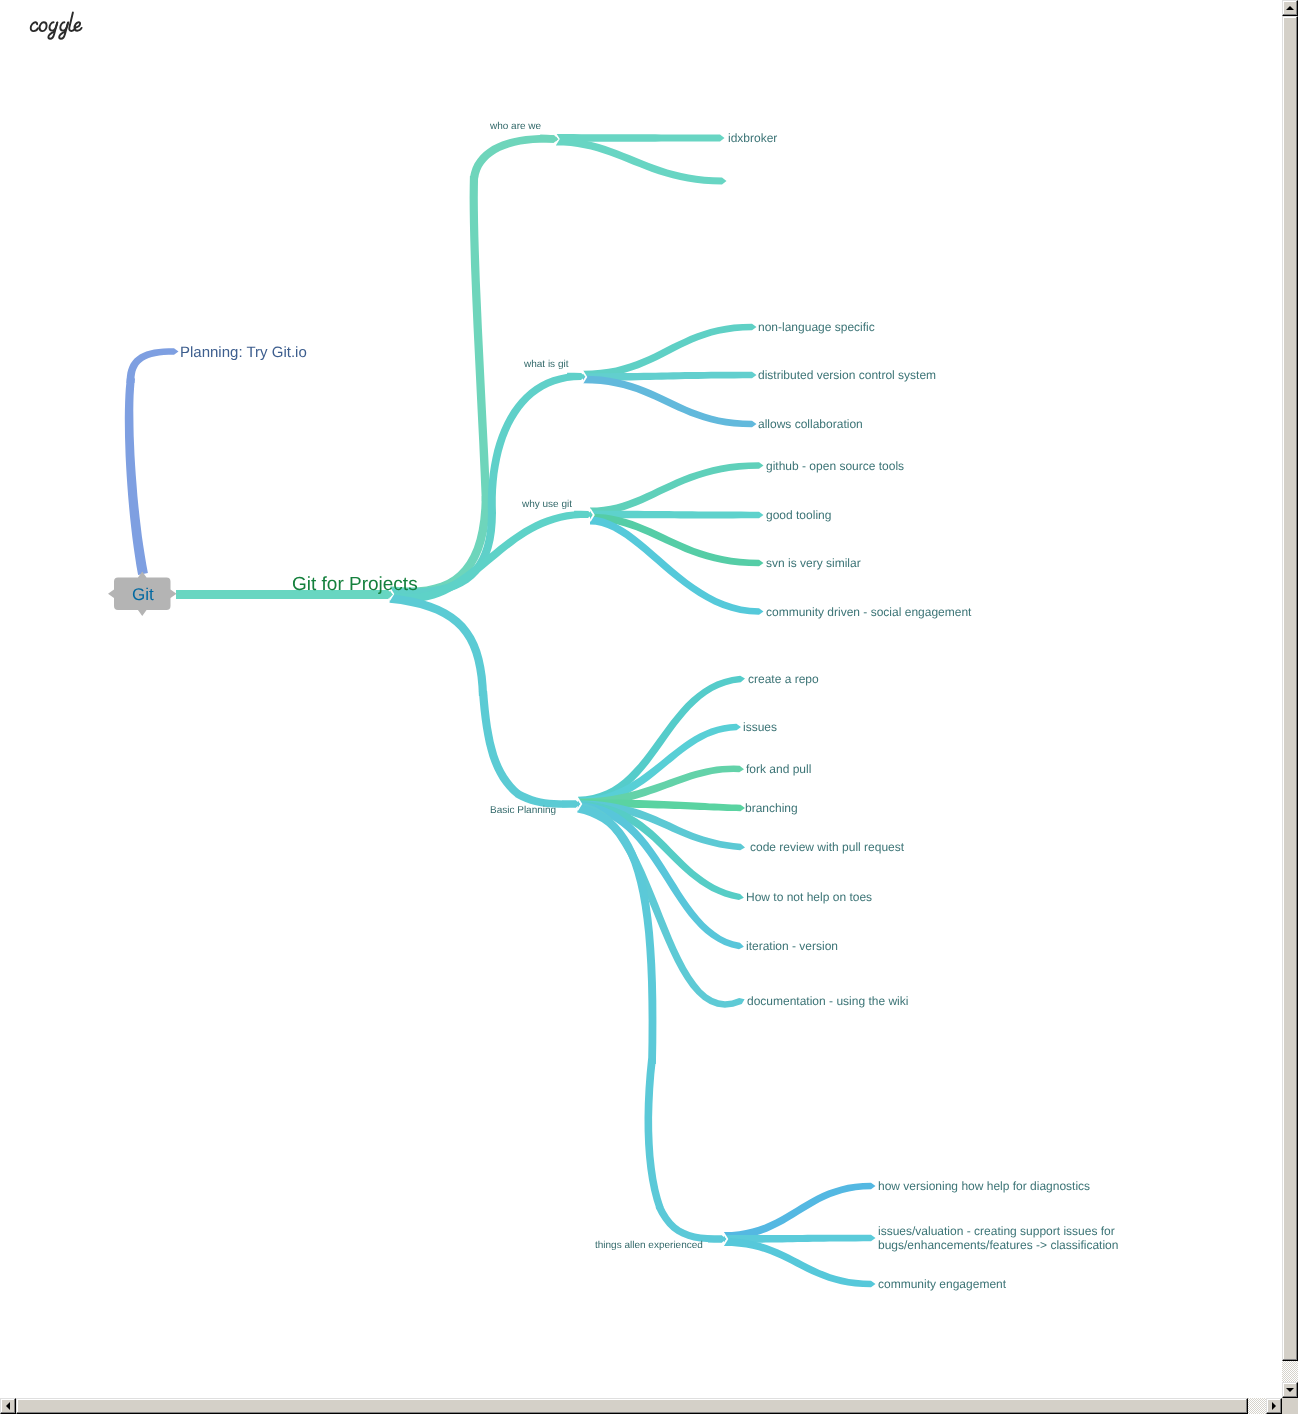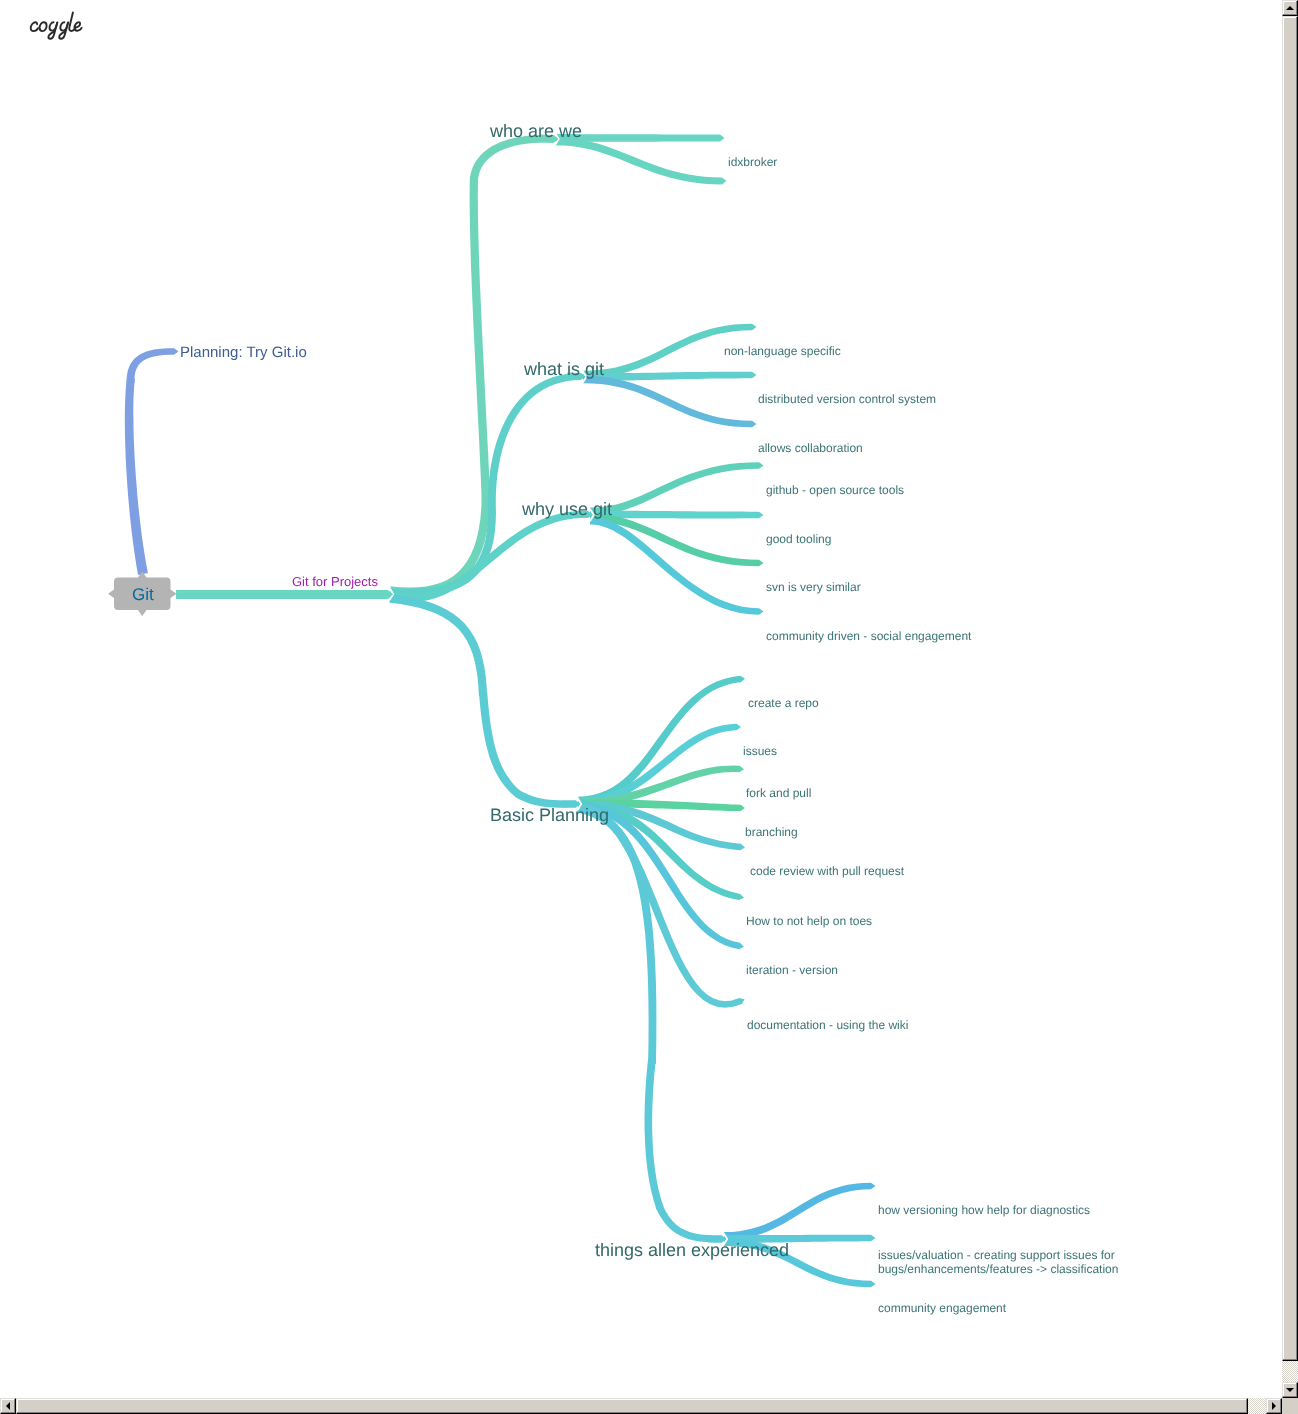--- a/index.html
+++ b/index.html
@@ -5,23 +5,23 @@
 <style>
   html,body{margin:0;padding:0;background:#ffffff;}
   body{width:1298px;height:1414px;overflow:hidden;
        font-family:"Liberation Sans",sans-serif;
        -webkit-font-smoothing:antialiased;text-rendering:geometricPrecision;}
   #app{position:absolute;left:0;top:0;width:1298px;height:1414px;}
   #canvas{position:absolute;left:0;top:0;width:1282px;height:1398px;overflow:hidden;background:#fff;}
   #map{position:absolute;left:0;top:0;}
   .logo{position:absolute;left:27px;top:11px;}
   .lbl{position:absolute;white-space:nowrap;line-height:1;}
-  .l1{font-size:13px;color:#a21caf;}
-  .l2{font-size:18px;color:#33696a;}
-  .l3{font-size:12px;color:#3c7476;margin-top:24px;}
+  .l1{font-size:19px;color:#15803d;}
+  .l2{font-size:10px;color:#33696a;}
+  .l3{font-size:12px;color:#3c7476;}
   .blue1{font-size:15px;color:#3d5e8e;}
   .rootlbl{font-size:17px;color:#0369a1;}
 
   
   #vsb{position:absolute;right:0;top:0;width:16px;height:1398px;}
   #hsb{position:absolute;left:0;bottom:0;width:1282px;height:16px;}
   #corner{position:absolute;right:0;bottom:0;width:16px;height:16px;background:#d4d0c8;}
   .track{position:absolute;
       background-color:#d6d3cb;
       background-image:
@@ -99,21 +99,21 @@
 
 <div class="lbl rootlbl" style="left:132px;top:586px">Git</div>
 <div class="lbl blue1" style="left:180px;top:345px">Planning: Try Git.io</div>
 <div class="lbl l1" style="left:292px;top:575px">Git for Projects</div>
 <div class="lbl l2" style="left:490px;top:122px">who are we</div>
 <div class="lbl l2" style="left:524px;top:360px">what is git</div>
 <div class="lbl l2" style="left:522px;top:500px">why use git</div>
 <div class="lbl l2" style="left:490px;top:806px">Basic Planning</div>
 <div class="lbl l2" style="left:595px;top:1241px">things allen experienced</div>
 <div class="lbl l3" style="left:728px;top:132px">idxbroker</div>
-<div class="lbl l3" style="left:724px;top:321px">non-language specific</div>
+<div class="lbl l3" style="left:758px;top:321px">non-language specific</div>
 <div class="lbl l3" style="left:758px;top:369px">distributed version control system</div>
 <div class="lbl l3" style="left:758px;top:418px">allows collaboration</div>
 <div class="lbl l3" style="left:766px;top:460px">github - open source tools</div>
 <div class="lbl l3" style="left:766px;top:509px">good tooling</div>
 <div class="lbl l3" style="left:766px;top:557px">svn is very similar</div>
 <div class="lbl l3" style="left:766px;top:606px">community driven - social engagement</div>
 <div class="lbl l3" style="left:748px;top:673px">create a repo</div>
 <div class="lbl l3" style="left:743px;top:721px">issues</div>
 <div class="lbl l3" style="left:746px;top:763px">fork and pull</div>
 <div class="lbl l3" style="left:745px;top:802px">branching</div>

